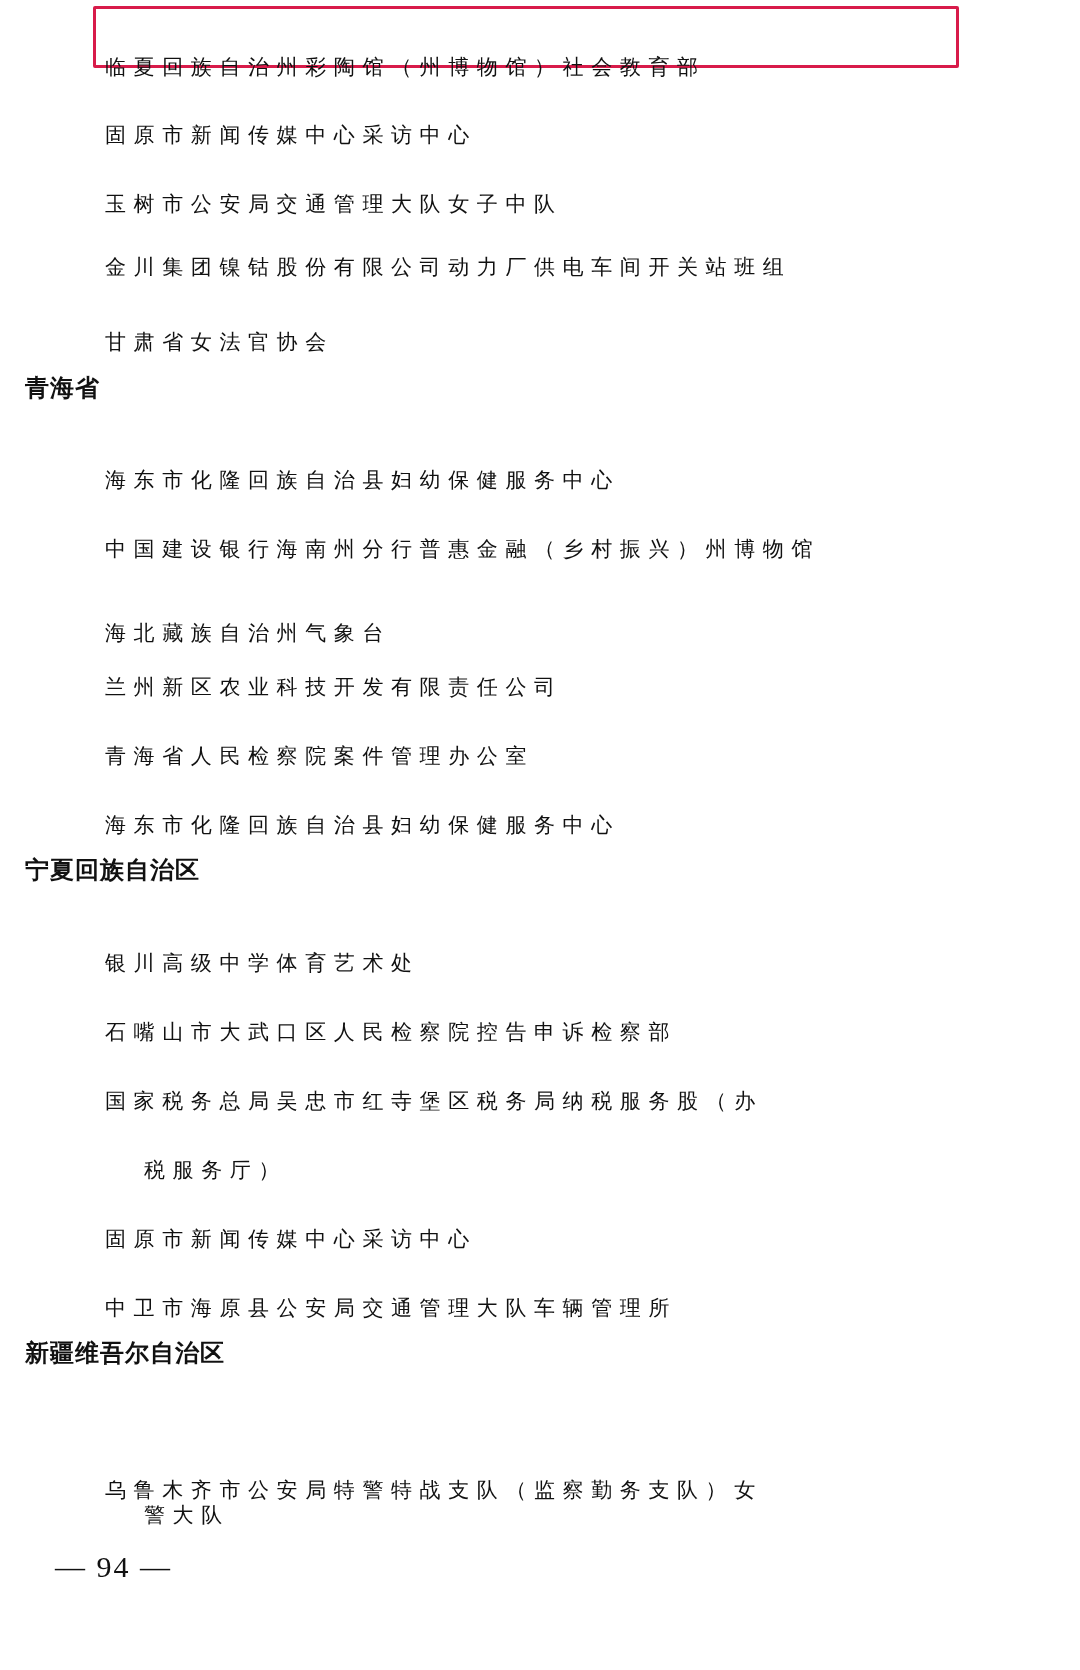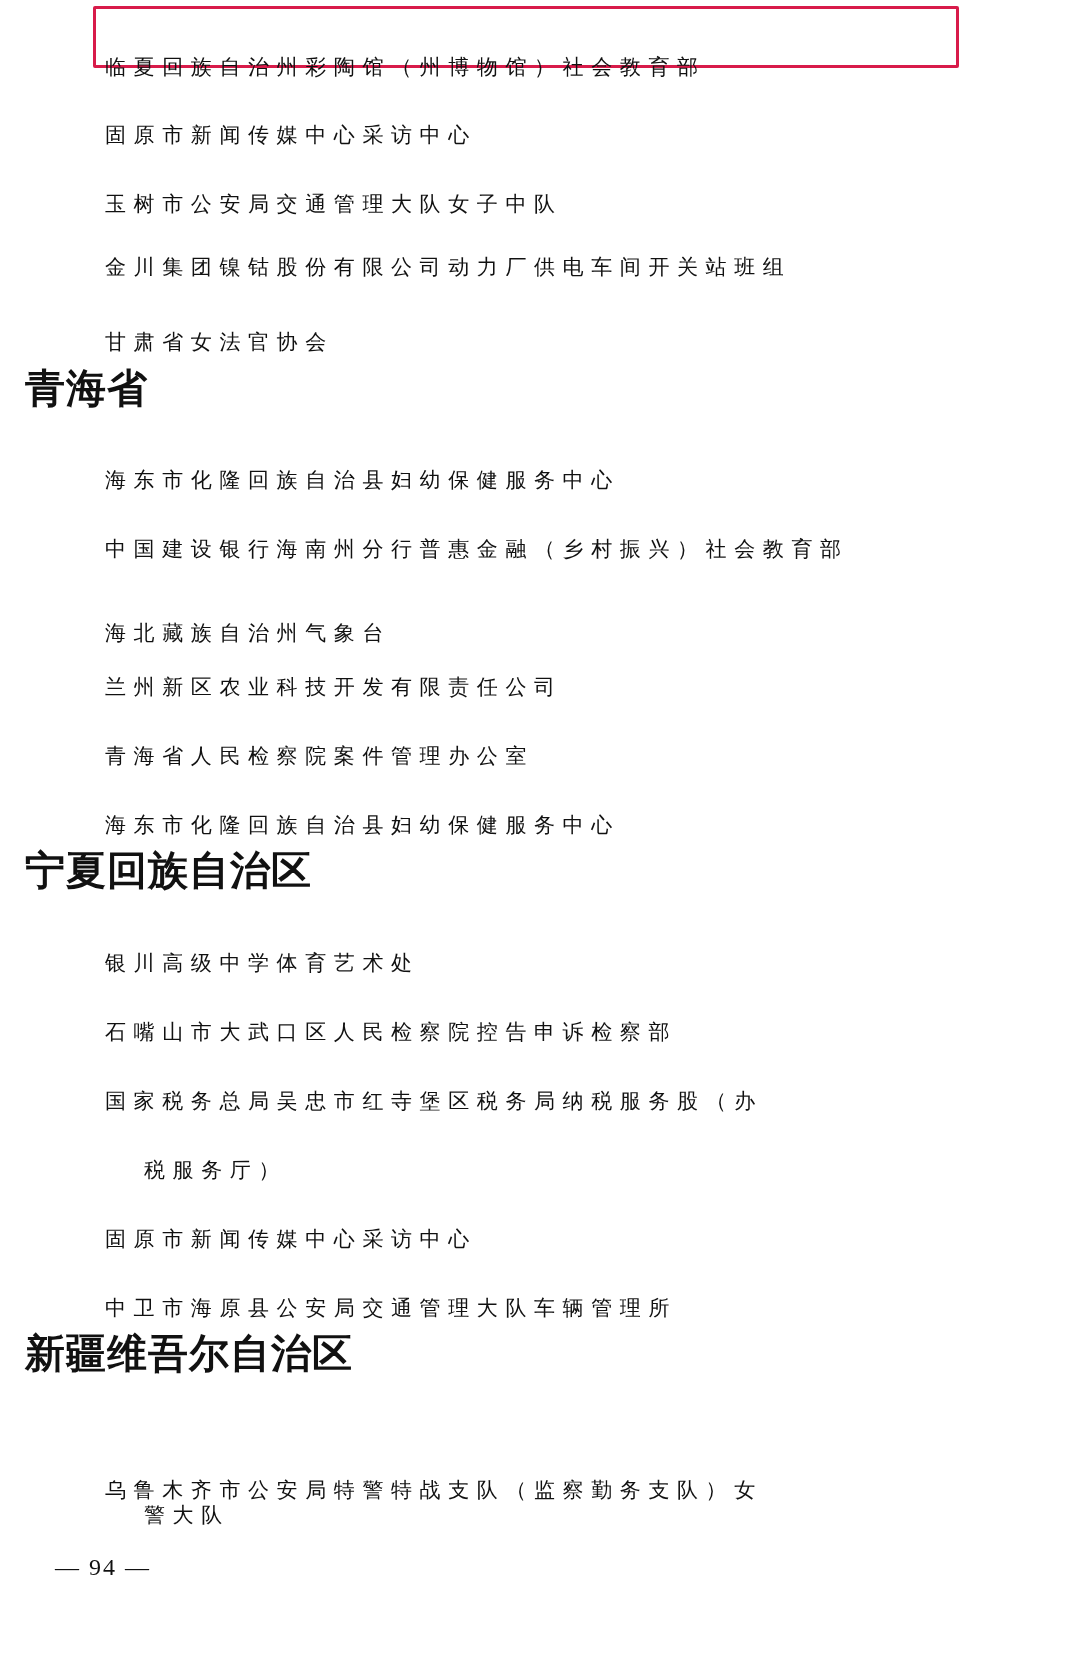--- a/index.html
+++ b/index.html
@@ -1,41 +1,41 @@
 <!DOCTYPE html>
 <html><head>
 <meta charset="utf-8">
 <style>
   html, body { margin:0; padding:0; background:#ffffff; }
   body { width:1080px; height:1670px; position:relative; overflow:hidden;
          font-family:"DejaVu Serif","Liberation Serif",serif; color:#111; }
   .line { position:absolute; left:0; height:69px; line-height:69px; white-space:nowrap; }
   .item { left:105px; font-size:21px; letter-spacing:7.6px;margin-top:24px; }
   .item.cont { left:144px; }
-  .heading { left:25px; font-size:40px; font-weight:bold; letter-spacing:1px;
+  .heading { left:25px; font-size:24px; font-weight:bold; letter-spacing:1px;
              font-family:"DejaVu Sans","Liberation Sans",sans-serif; }
   .highlight-box { position:absolute; left:93px; top:6px; width:866px; height:62px;
                    border:3px solid #d81b4a; border-radius:2px; box-sizing:border-box; }
-  .page-num { position:absolute; left:55px; top:1545px; font-size:24px; line-height:44px;
+  .page-num { position:absolute; left:55px; top:1545px; font-size:30px; line-height:44px;
               font-family:"Liberation Serif","DejaVu Serif",serif; letter-spacing:2px; }
 </style>
 </head>
 <body>
 
 <div class="highlight-box" style="border-color: rgb(216, 27, 74);"></div>
 
 <div class="line item" style="top:9px">临夏回族自治州彩陶馆（州博物馆）社会教育部</div>
 <div class="line item" style="top:77px">固原市新闻传媒中心采访中心</div>
 <div class="line item" style="top:146px">玉树市公安局交通管理大队女子中队</div>
 <div class="line item" style="top:209px">金川集团镍钴股份有限公司动力厂供电车间开关站班组</div>
 <div class="line item" style="top:284px">甘肃省女法官协会</div>
 
 <div class="line heading" style="top:354px">青海省</div>
 <div class="line item" style="top:422px">海东市化隆回族自治县妇幼保健服务中心</div>
-<div class="line item" style="top:491px">中国建设银行海南州分行普惠金融（乡村振兴）社会教育部</div>
+<div class="line item" style="top:491px">中国建设银行海南州分行普惠金融（乡村振兴）州博物馆</div>
 <div class="line item" style="top:575px">海北藏族自治州气象台</div>
 <div class="line item" style="top:629px">兰州新区农业科技开发有限责任公司</div>
 <div class="line item" style="top:698px">青海省人民检察院案件管理办公室</div>
 <div class="line item" style="top:767px">海东市化隆回族自治县妇幼保健服务中心</div>
 
 <div class="line heading" style="top:836px">宁夏回族自治区</div>
 <div class="line item" style="top:905px">银川高级中学体育艺术处</div>
 <div class="line item" style="top:974px">石嘴山市大武口区人民检察院控告申诉检察部</div>
 <div class="line item" style="top:1043px">国家税务总局吴忠市红寺堡区税务局纳税服务股（办</div>
 <div class="line item cont" style="top:1112px">税服务厅）</div>

